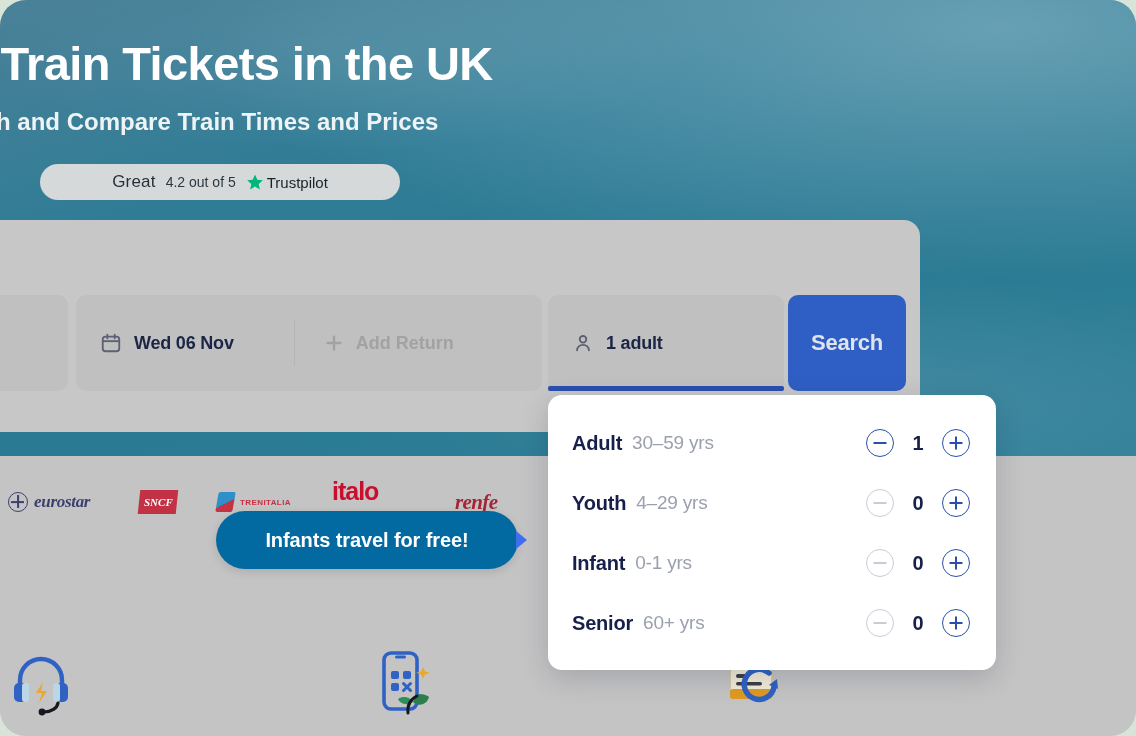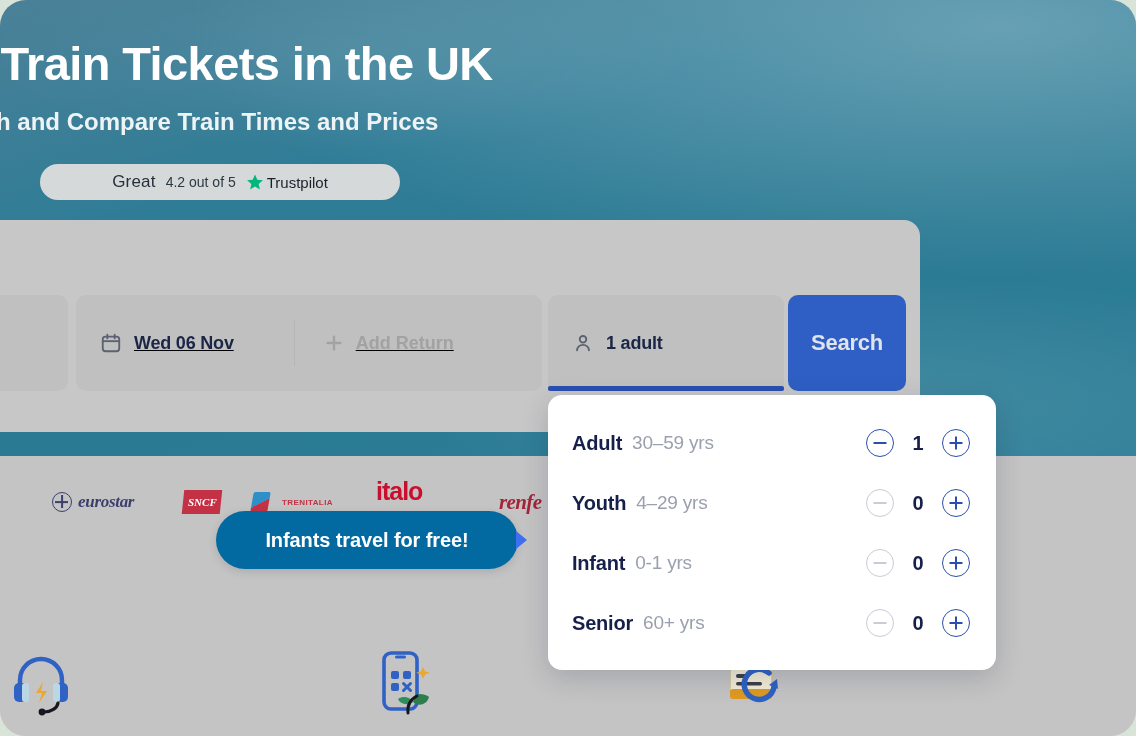--- a/index.html
+++ b/index.html
@@ -95,21 +95,21 @@
     position: absolute;
     height: 96px;
     background: #c0c0c0;
     border-radius: 10px;
     display: flex;
     align-items: center;
   }
   .field-from { left: -20px; width: 178px; }
   .field-date {
     left: 166px; width: 466px;
-    display: flex; align-items: center; text-decoration: underline;
+    display: flex; align-items: center;
   }
   .field-pax {
     left: 638px; width: 236px;
     border-bottom-left-radius: 0; border-bottom-right-radius: 0;
   }
   .pax-underline {
     position: absolute;
     left: 638px; top: 166px;
     width: 236px; height: 5px;
     background: #2a4fae;
@@ -157,21 +157,20 @@
   }
 
   
   .brands {
     position: absolute;
     left: 0; top: 485px;
     width: 560px; height: 34px;
     display: flex;
     align-items: center;
     gap: 0px;
-    margin-left: 44px;
   }
   .brand { position: absolute; display: flex; align-items: center; }
   .brand-eurostar { left: 8px; gap: 6px; }
   .eu-circle {
     width: 20px; height: 20px; border-radius: 50%;
     border: 1.6px solid #3b3f6e;
     position: relative;
   }
   .eu-circle::before, .eu-circle::after {
     content: ""; position: absolute; background: #3b3f6e;
@@ -188,21 +187,21 @@
     width: 38px; height: 24px;
     background: #c33145;
     transform: skewX(-6deg);
     display: flex; align-items: center; justify-content: center;
   }
   .sncf-text {
     font-family: "Liberation Serif", serif;
     color: #fff; font-weight: 700; font-size: 11px; font-style: italic;
     transform: skewX(6deg);
   }
-  .brand-trenitalia { left: 208px; gap: 13px; align-items: center; }
+  .brand-trenitalia { left: 217px; gap: 6px; align-items: center; }
   .tren-mark {
     width: 17px; height: 20px;
     background: linear-gradient(150deg,#2f8fc9 0 55%, #c43244 55% 100%);
     transform: skewX(-10deg);
     border-radius: 2px;
   }
   .tren-text { font-size: 8px; font-weight: 700; color: #c43244; letter-spacing: .4px; }
   .brand-italo { left: 332px; gap: 4px; align-items: flex-end; flex-direction: column; }
   .italo-text {
     font-family: "Liberation Sans", sans-serif;

